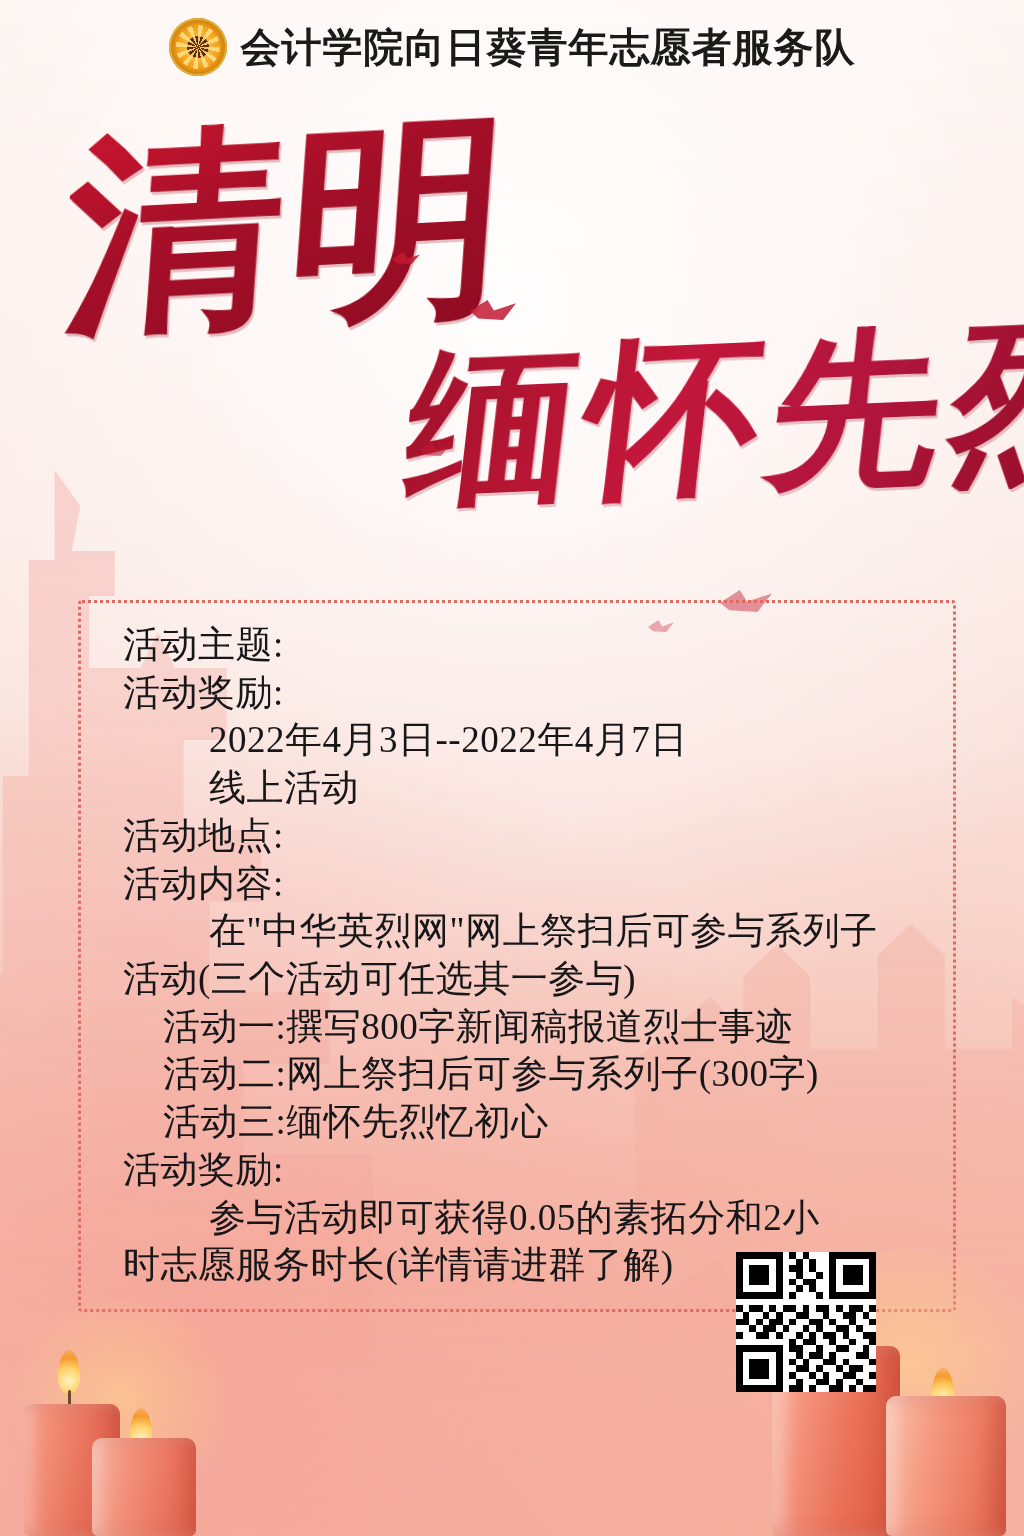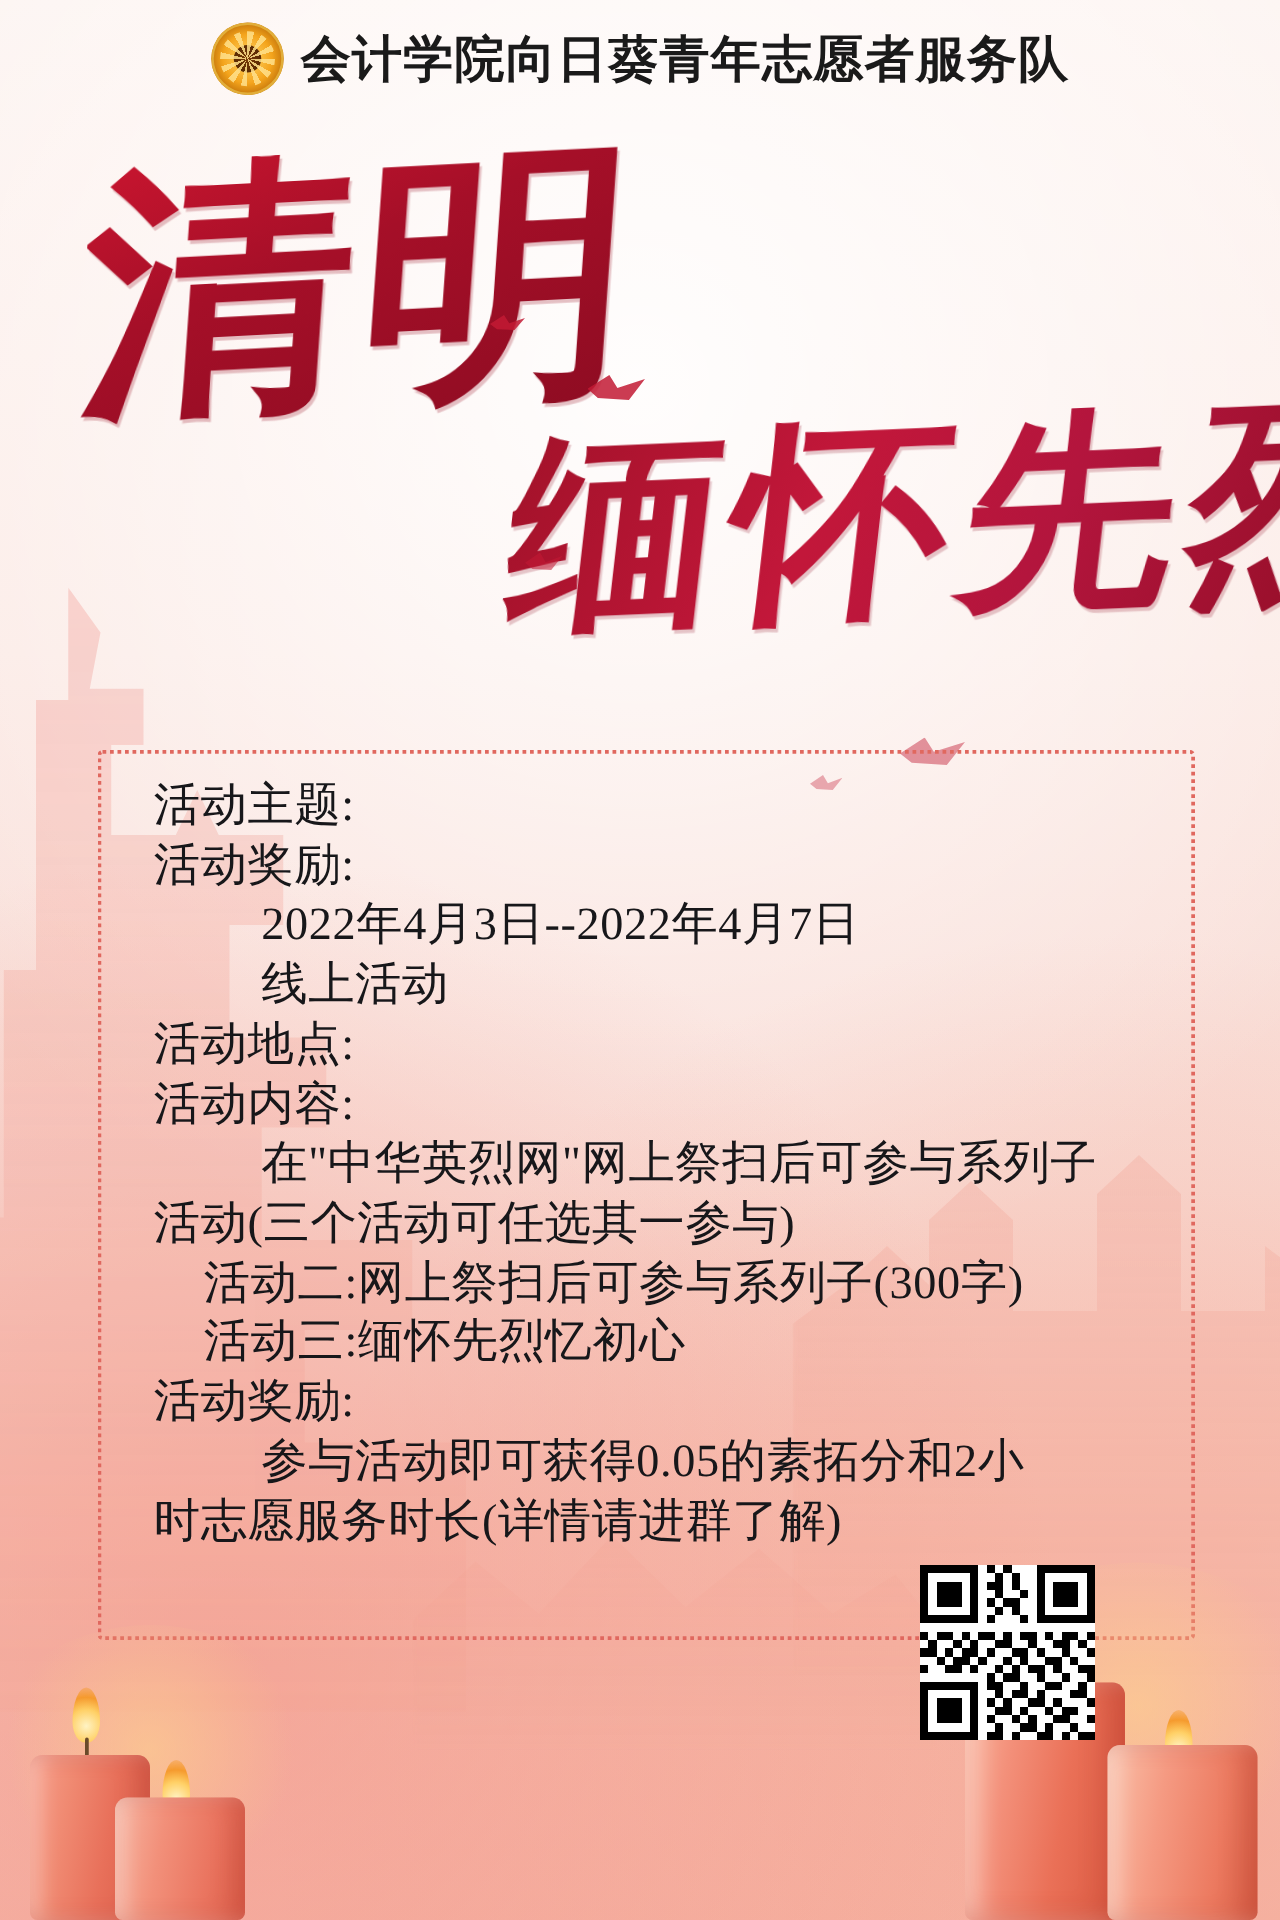--- a/index.html
+++ b/index.html
@@ -329,20 +329,21 @@
   <div class="content-box">
     <div class="lines" id="lines">
         <div class="ln">活动主题:</div>
         <div class="ln">活动奖励:</div>
         <div class="ln ind1">2022年4月3日--2022年4月7日</div>
         <div class="ln ind1">线上活动</div>
         <div class="ln">活动地点:</div>
         <div class="ln">活动内容:</div>
         <div class="ln ind1">在"中华英烈网"网上祭扫后可参与系列子</div>
         <div class="ln">活动(三个活动可任选其一参与)</div>
+        <div class="ln ind2">活动一:撰写800字新闻稿报道烈士事迹</div>
         <div class="ln ind2">活动二:网上祭扫后可参与系列子(300字)</div>
         <div class="ln ind2">活动三:缅怀先烈忆初心</div>
         <div class="ln">活动奖励:</div>
         <div class="ln ind1">参与活动即可获得0.05的素拓分和2小</div>
         <div class="ln">时志愿服务时长(详情请进群了解)</div>
       </div>
   </div>
 
   <div class="qr">
     <svg width="140" height="140" viewBox="0 0 21 21" shape-rendering="crispEdges" aria-hidden="true">

